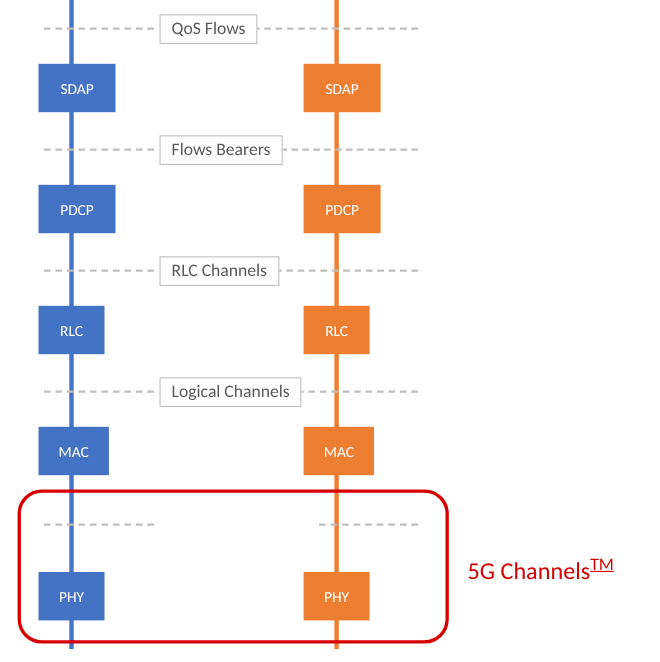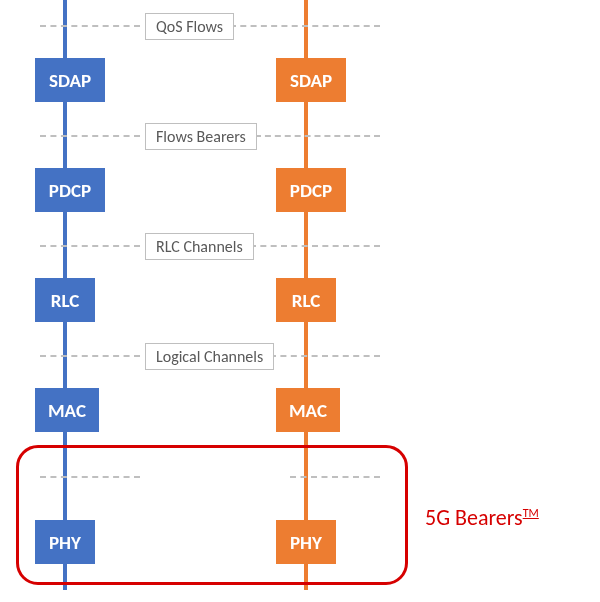--- a/index.html
+++ b/index.html
@@ -19,26 +19,26 @@
     margin-left: 10px;
   }
   .vline {
     position: absolute;
     width: 4px;
     background: var(--c);
   }
   .layer-box {
     position: absolute;
     color: #fff;
-    font-size: 19px;
+    font-size: 14px;
     display: flex;
     align-items: center;
     justify-content: center;
     box-sizing: border-box;
-    font-weight: 700;
+    font-weight: 400;
   }
   .hdash {
     position: absolute;
     border-top: 2px dashed #bfbfbf;
     height: 0;
   }
   .interface-label {
     position: absolute;
     background: #fff;
     border: 1px solid #bfbfbf;
@@ -54,21 +54,21 @@
     border-radius: 22px;
     box-sizing: border-box;
   }
   .toolbox-label {
     position: absolute;
     color: #d60000;
     font-size: 22px;
     font-weight: 400;
     white-space: nowrap;
   }
-  .toolbox-label sup { font-size: 12px; text-decoration: underline; }
+  .toolbox-label sup { font-size: 16px; text-decoration: underline; }
 </style>
 </head>
 <body>
 
 <div class="stage">
 
   <div class="vline" style="--c:#4472c4; left:53px; top:0; height:590px;"></div>
   <div class="vline" style="--c:#ed7d31; left:294px; top:0; height:590px;"></div>
 
   <div class="hdash" style="left:30px; top:25px; width:100px;"></div>
@@ -97,15 +97,15 @@
   <div class="layer-box" style="background:#4472c4; left:25px; top:388px; width:64px; height:44px;">MAC</div>
   <div class="layer-box" style="background:#4472c4; left:25px; top:520px; width:60px; height:44px;">PHY</div>
 
   <div class="layer-box" style="background:#ed7d31; left:266px; top:58px;  width:70px; height:44px;">SDAP</div>
   <div class="layer-box" style="background:#ed7d31; left:266px; top:168px; width:70px; height:44px;">PDCP</div>
   <div class="layer-box" style="background:#ed7d31; left:266px; top:278px; width:60px; height:44px;">RLC</div>
   <div class="layer-box" style="background:#ed7d31; left:266px; top:388px; width:64px; height:44px;">MAC</div>
   <div class="layer-box" style="background:#ed7d31; left:266px; top:520px; width:60px; height:44px;">PHY</div>
 
   <div class="red-callout" style="left:6px; top:445px; width:392px; height:140px;"></div>
-  <div class="toolbox-label" style="left:415px; top:504px;"><span>5G Bearers</span><sup>TM</sup></div>
+  <div class="toolbox-label" style="left:415px; top:504px;"><span>5G Channels</span><sup>TM</sup></div>
 
 </div>
 
 </body></html>

